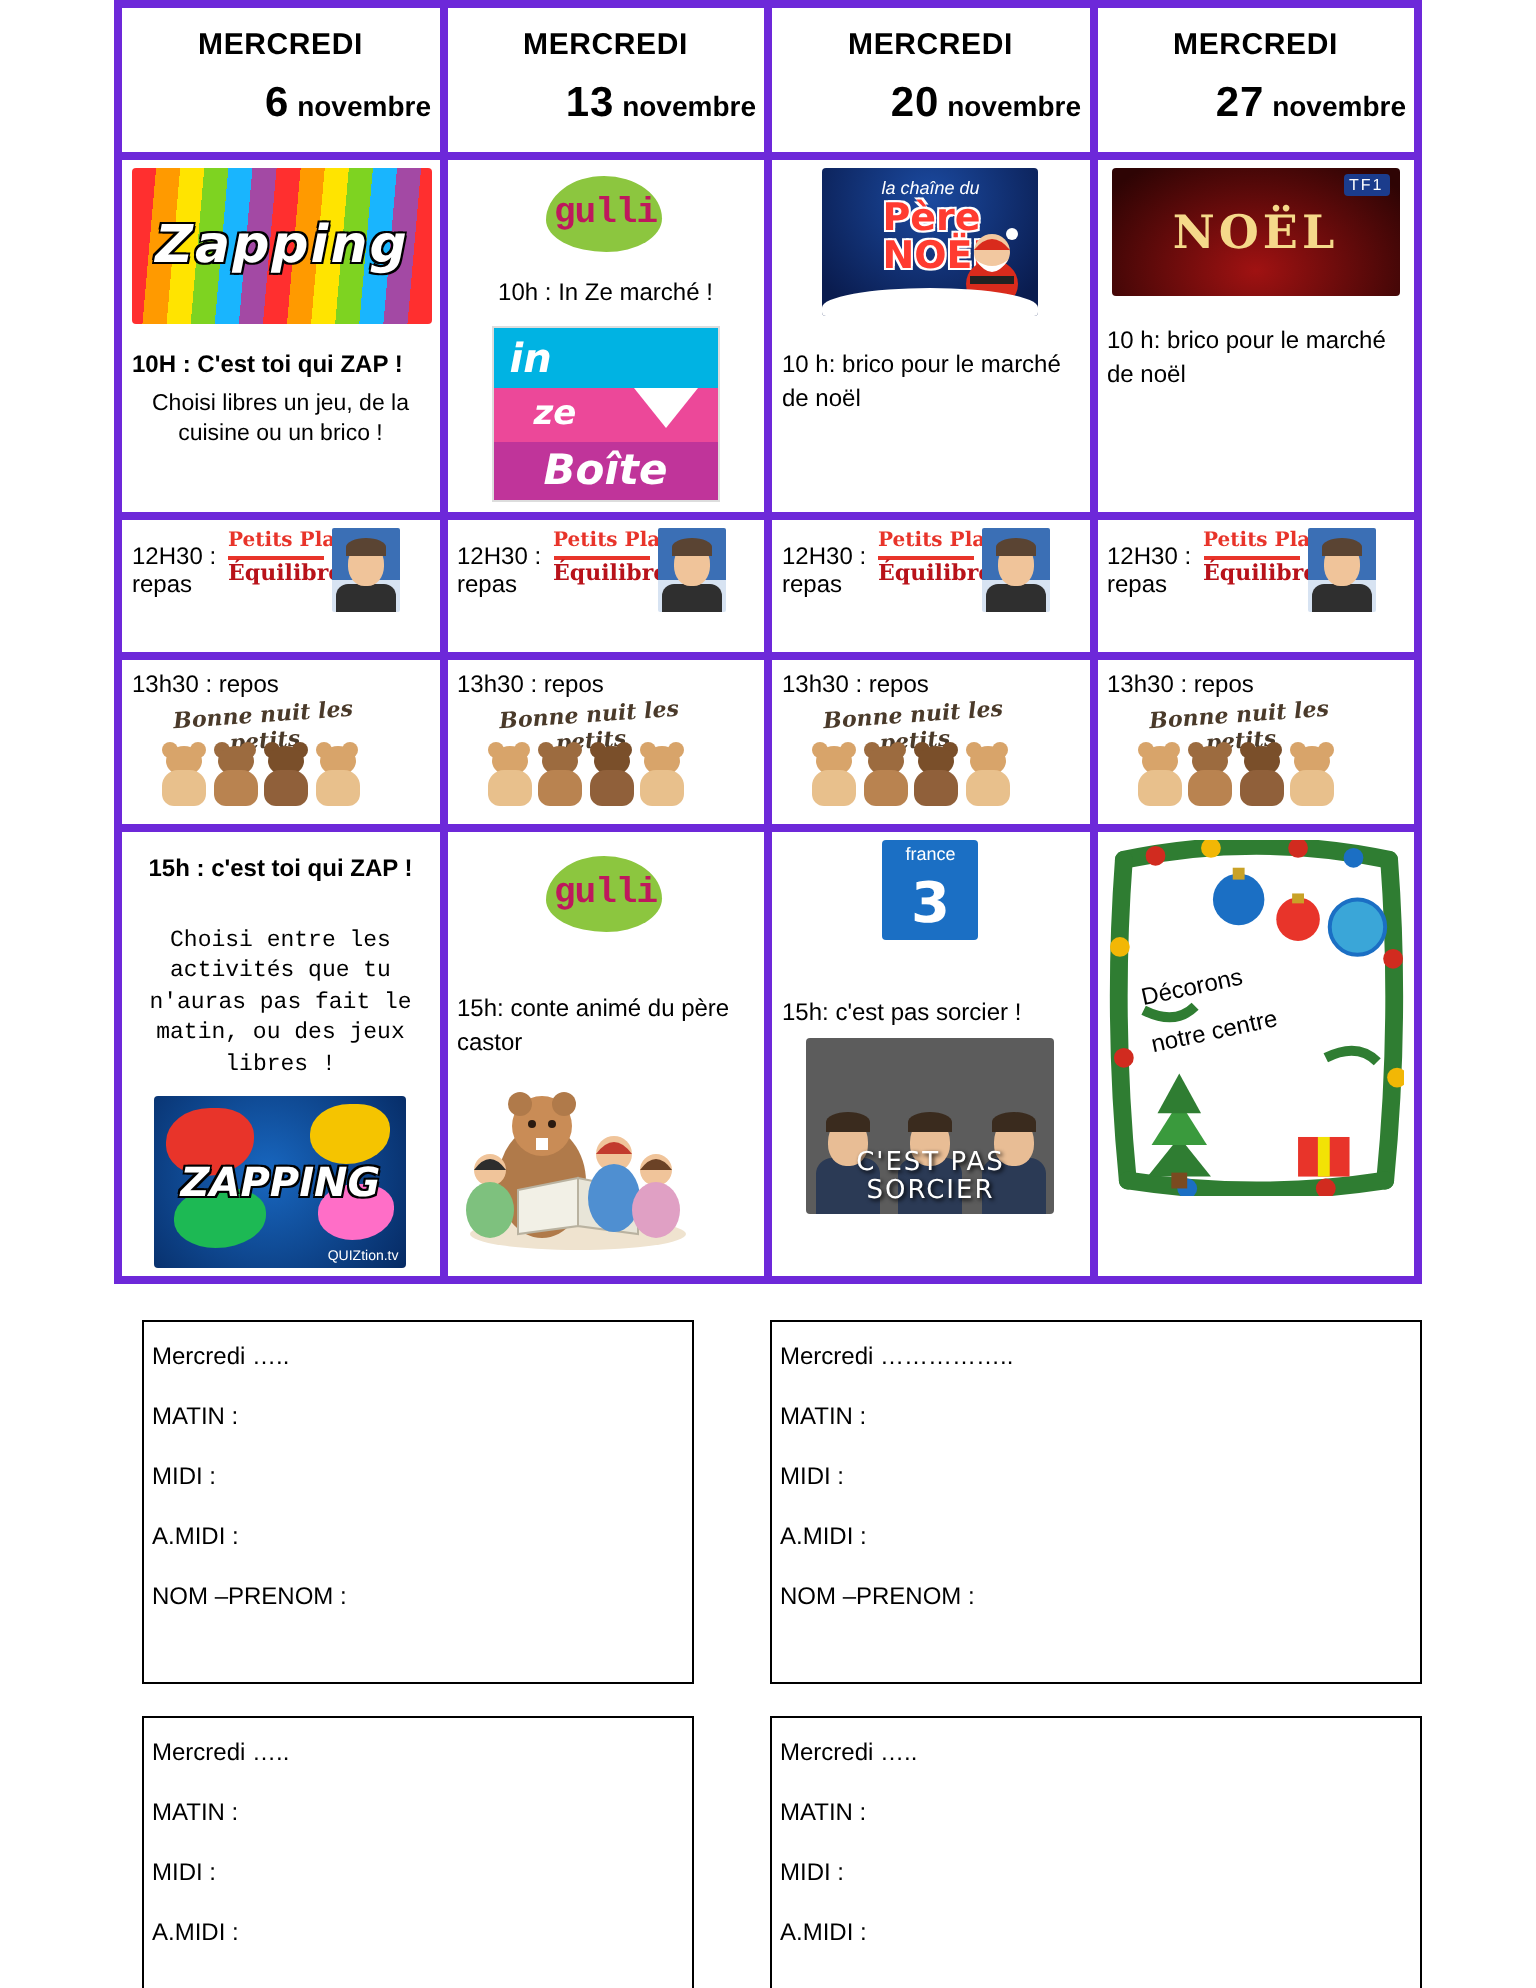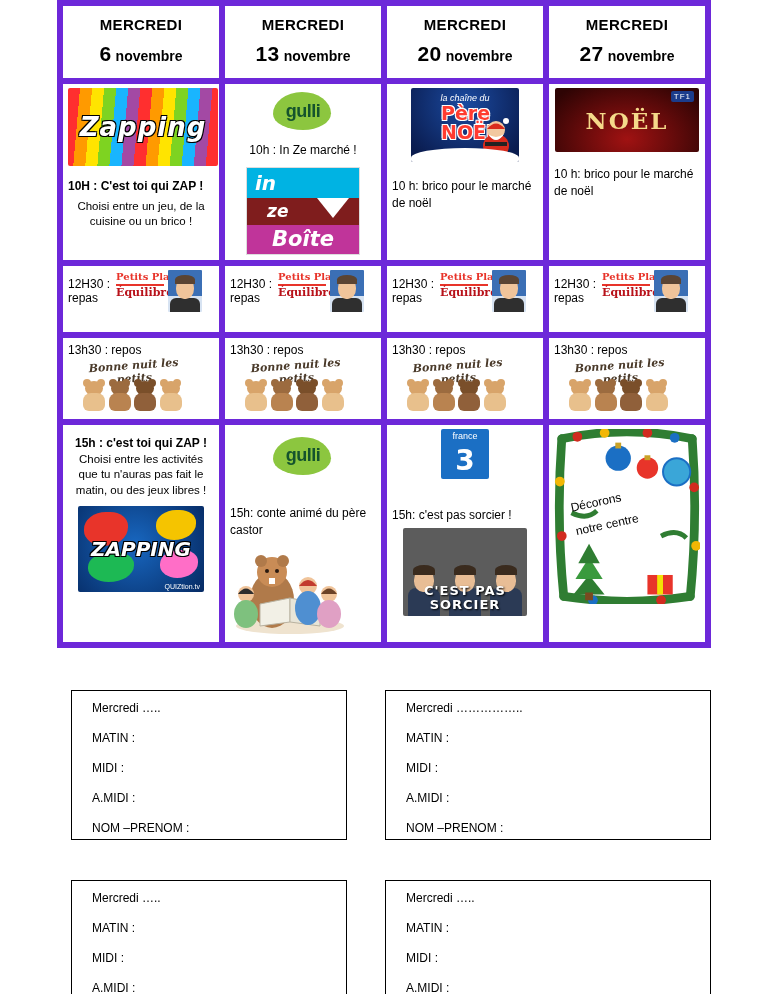--- a/index.html
+++ b/index.html
@@ -32,38 +32,39 @@
   }
 
   
   table.program {
     border-collapse: collapse;
     width: 654px;
     margin: 0 auto;
     table-layout: fixed;
   }
   table.program td {
-    border: 6px solid #6d28d9;
+    border: 4px solid #6d28d9;
     vertical-align: top;
     padding: 4px 5px;
   }
   .col-head {
     text-align: center;
     vertical-align: middle !important;
     padding: 10px 4px 12px 4px !important;
   }
   .head-day {
     font-weight: bold;
     font-size: 15px;
     letter-spacing: 0.3px;
     margin-bottom: 9px;
   }
   .head-date {
     font-size: 14px;
     font-weight: bold;
+    text-align: right;
   }
   .head-date .num {
     font-size: 21px;
     font-weight: bold;
     letter-spacing: 0.5px;
   }
 
   .cell-center { text-align: center; }
   .small { font-size: 11.5px; line-height: 1.35; }
   .bold { font-weight: bold; }
@@ -111,42 +112,42 @@
   }
   .gulli .blob {
     position: absolute; left: 4px; top: 4px;
     width: 58px; height: 38px;
     background: #8cc63f;
     border-radius: 50% 50% 48% 52% / 58% 56% 44% 42%;
   }
   .gulli .txt {
     position: absolute; inset: 0;
     display: flex; align-items: center; justify-content: center;
-    color: #14532d; font-weight: bold; font-size: 18px;
-    font-family: Liberation Sans, sans-serif;
+    color: #be185d; font-weight: bold; font-size: 18px;
+    font-family: Liberation Mono, monospace;
     letter-spacing: -0.5px;
   }
 
   .inzeboite {
     width: 112px; height: 86px;
     margin: 0 auto;
     background: #ffffff;
     border: 1px solid #ddd;
     position: relative;
     overflow: hidden;
   }
   .inzeboite .b1 {
     position: absolute; left: 0; top: 0; width: 112px; height: 30px;
     background: #00b3e3; color: #fff; font-weight: bold; font-style: italic;
     font-size: 20px; display: flex; align-items: center; padding-left: 8px;
     box-sizing: border-box; font-family: "DejaVu Sans", sans-serif;
   }
   .inzeboite .b2 {
     position: absolute; left: 0; top: 30px; width: 112px; height: 27px;
-    background: #7f1d1d; color: #fff; font-weight: bold; font-style: italic;
+    background: #ec4899; color: #fff; font-weight: bold; font-style: italic;
     font-size: 17px; display: flex; align-items: center; padding-left: 20px;
     box-sizing: border-box; font-family: "DejaVu Sans", sans-serif;
   }
   .inzeboite .arrow {
     position: absolute; right: 10px; top: 30px;
     width: 0; height: 0;
     border-left: 16px solid transparent;
     border-right: 16px solid transparent;
     border-top: 20px solid #ffffff;
   }
@@ -325,21 +326,21 @@
   }
   .sorcier .heads { position: absolute; inset: 0; display: flex; align-items: flex-end; justify-content: space-around; }
   .sorcier .p {
     width: 32px; height: 56px; position: relative;
   }
   .sorcier .p .h { position: absolute; left: 6px; top: 8px; width: 20px; height: 24px; background: #e8bd95; border-radius: 50% 50% 45% 45%; }
   .sorcier .p .hr { position: absolute; left: 5px; top: 5px; width: 22px; height: 10px; background: #3a2b1e; border-radius: 50% 50% 0 0; }
   .sorcier .p .bd { position: absolute; left: 0; bottom: 0; width: 32px; height: 28px; background: #2b3a55; border-radius: 8px 8px 0 0; }
   .sorcier .band {
     position: absolute; left: 0; right: 0; bottom: 4px;
-    text-align: center; color: #ffffff; font-weight: bold; font-size: 13px;
+    text-align: center; color: #ffffff; font-weight: normal; font-size: 13px;
     font-family: "DejaVu Sans", sans-serif; letter-spacing: 1px;
     text-shadow: 1px 1px 2px #000;
     line-height: 1.05;
   }
 
   .decor-cell {
     position: relative;
     height: 100%;
   }
   .wreath {
@@ -359,24 +360,23 @@
     margin: 18px auto 0 auto;
     display: grid;
     grid-template-columns: 276px 1fr;
     grid-column-gap: 38px;
     grid-row-gap: 16px;
     padding-left: 14px;
     box-sizing: border-box;
   }
   .formbox {
     border: 1px solid #000;
-    padding: 10px 12px 8px 20px;
+    padding: 10px 12px 8px 4px;
     box-sizing: border-box;
-    height: 150px;
-    margin-top: 24px;
+    height: 182px;
   }
   .formbox div {
     font-size: 12px;
     margin-bottom: 16px;
   }
   .formbox div:last-child { margin-bottom: 0; }
 </style>
 </head>
 <body>
 
@@ -404,21 +404,21 @@
         <div class="head-date"><span class="num">27</span> <span>novembre</span></div>
       </td>
     </tr>
 
     <tr class="row-morning">
       <td>
         <div class="zapping1 center-img">
           <div class="word">Zapping</div>
         </div>
         <div class="bold txt12" style="margin-top:12px;">10H : C'est toi qui ZAP !</div>
-        <div class="small cell-center" style="margin-top:4px;">Choisi entre un jeu, de la cuisine ou un brico !</div>
+        <div class="small cell-center" style="margin-top:4px;">Choisi libres un jeu, de la cuisine ou un brico !</div>
       </td>
       <td class="cell-center">
         <div class="gulli">
           <div class="blob"></div>
           <div class="txt">gulli</div>
         </div>
         <div class="txt12" style="margin:8px 0 8px 0;">10h : In Ze marché !</div>
         <div class="inzeboite">
           <div class="b1">in</div>
           <div class="b2">ze</div>
@@ -664,21 +664,21 @@
                   <div class="b-body"></div>
                 </div>
           </div>
         </div>
       </td>
     </tr>
 
     <tr class="row-after">
       <td class="cell-center">
         <div class="bold txt12" style="margin-top:6px;">15h : c'est toi qui ZAP !</div>
-        <div class="small" style="margin:0 0 8px 0;">Choisi entre les activités que tu n'auras pas fait le matin, ou des jeux libres !</div>
+        <div class="small" style="margin:20px 0 8px 0;font-family:Liberation Mono, monospace;">Choisi entre les activités que tu n'auras pas fait le matin, ou des jeux libres !</div>
         <div class="zapping2">
           <div class="splat1"></div>
               <div class="splat2"></div>
               <div class="splat3"></div>
               <div class="splat4"></div>
           <div class="word">ZAPPING</div>
           <div class="qtv">QUIZtion.tv</div>
         </div>
       </td>
       <td>

